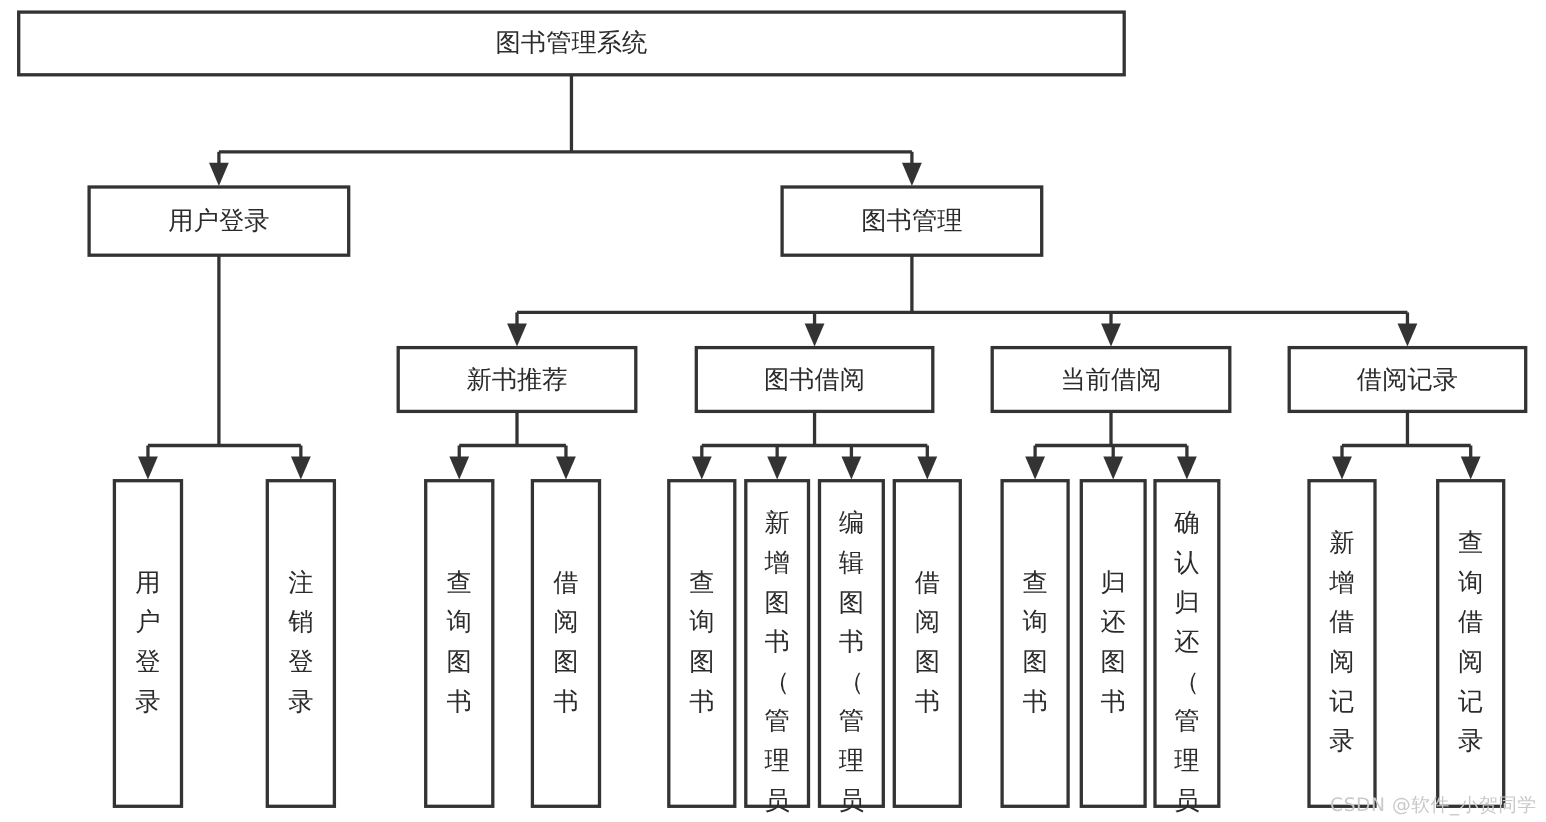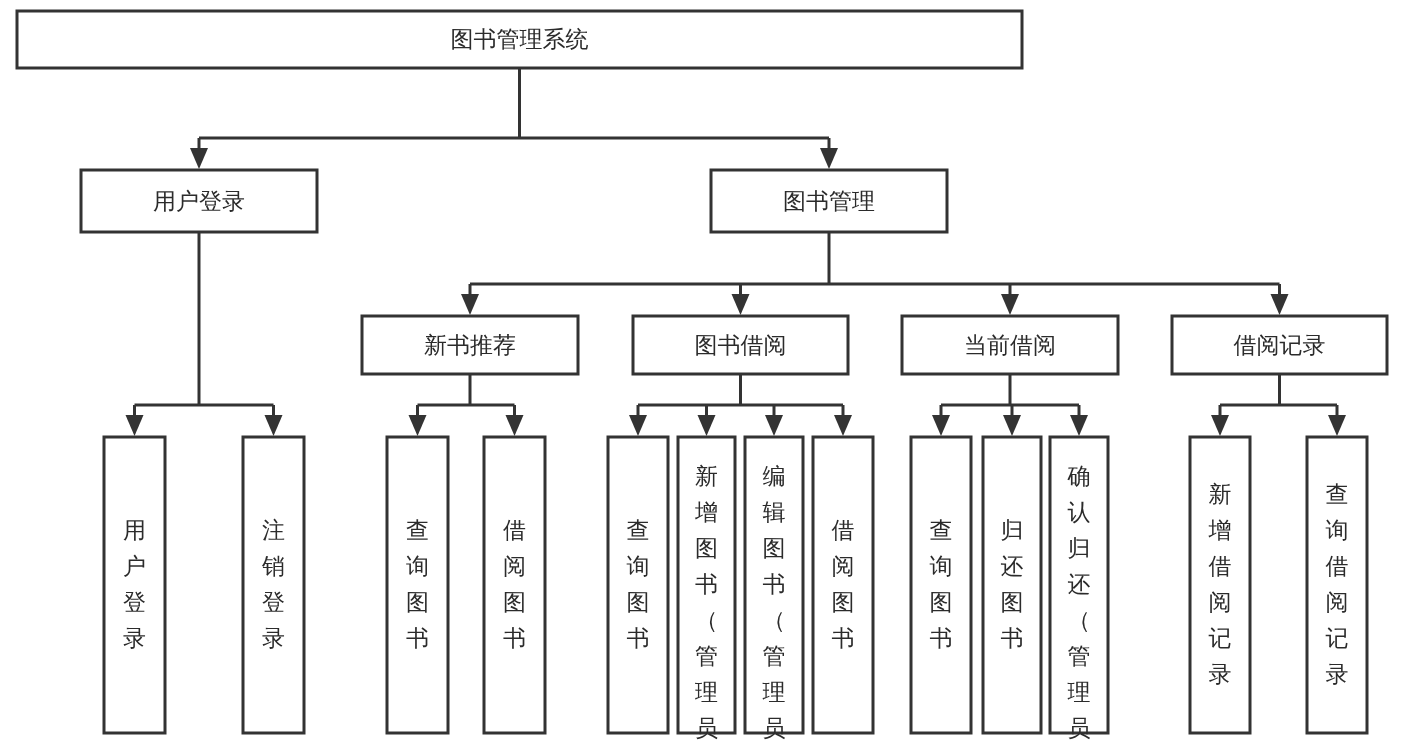--- a/index.html
+++ b/index.html
@@ -178,13 +178,14 @@
         <g>
           <rect class="nodebox" x="1190" y="437" width="60" height="296"></rect>
           <text class="nodelabel v-label" x="1220" y="495"><tspan x="1220" dy="0">新</tspan><tspan x="1220" dy="36">增</tspan><tspan x="1220" dy="36">借</tspan><tspan x="1220" dy="36">阅</tspan><tspan x="1220" dy="36">记</tspan><tspan x="1220" dy="36">录</tspan></text>
         </g>
         <g>
           <rect class="nodebox" x="1307" y="437" width="60" height="296"></rect>
           <text class="nodelabel v-label" x="1337" y="495"><tspan x="1337" dy="0">查</tspan><tspan x="1337" dy="36">询</tspan><tspan x="1337" dy="36">借</tspan><tspan x="1337" dy="36">阅</tspan><tspan x="1337" dy="36">记</tspan><tspan x="1337" dy="36">录</tspan></text>
         </g>
       </g>
   </svg>
+  <div class="watermark">CSDN @软件_小贺同学</div>
 </div>
 
 </body></html>

